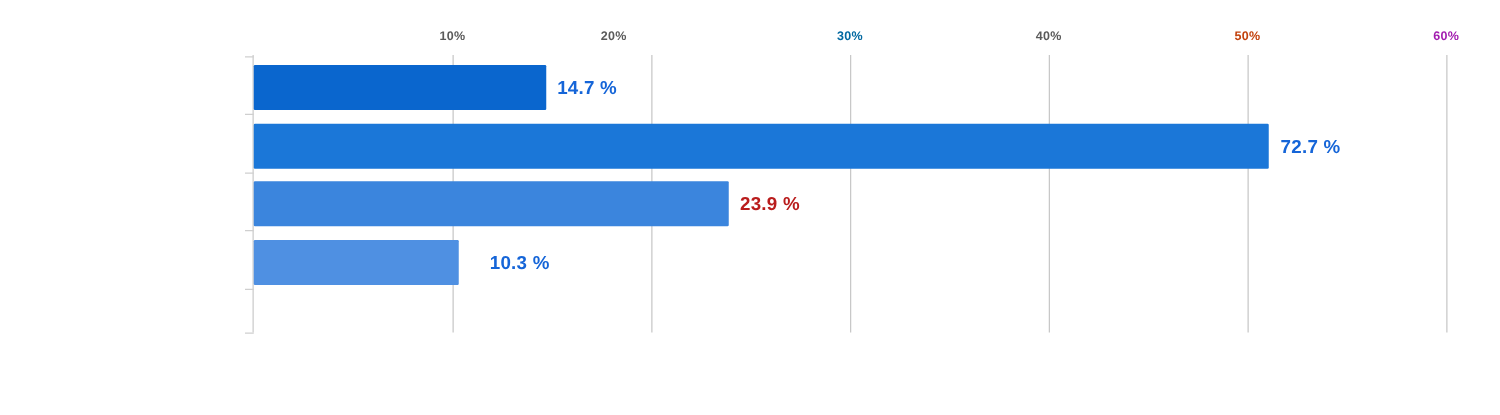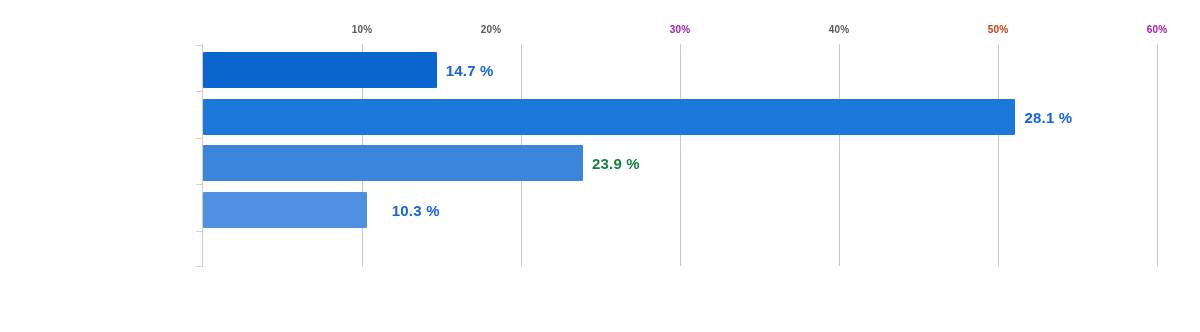--- a/index.html
+++ b/index.html
@@ -89,44 +89,44 @@
 </head>
 <body>
 
 <div id="chart-root">
 
   <div class="y-axis-line"></div>
 
   <div id="tick-labels">
       <div class="tick-label" style="left: 362px; color: rgb(90, 90, 90);">10%</div>
       <div class="tick-label" style="left: 491px; color: rgb(90, 90, 90);">20%</div>
-      <div class="tick-label" style="left: 680px; color: #a21caf;">30%</div>
+      <div class="tick-label" style="left: 680px; color: #0369a1;">30%</div>
       <div class="tick-label" style="left: 839px; color: rgb(90, 90, 90); text-align: center;">40%</div>
       <div class="tick-label" style="left: 998px; color: #c2410c;">50%</div>
       <div class="tick-label" style="left: 1157px; color: #a21caf;">60%</div>
     </div>
 
   <div id="cat-labels"></div>
 
   <div class="plot-area">
     <div id="gridlines">
         <div class="gridline" style="left: 159px; background: rgb(200, 200, 200);"></div>
         <div class="gridline" style="left: 318px; background: rgb(200, 200, 200);"></div>
         <div class="gridline" style="left: 477px; background: rgb(200, 200, 200);"></div>
         <div class="gridline" style="left: 636px; background: rgb(200, 200, 200);"></div>
         <div class="gridline" style="left: 795px; background: rgb(200, 200, 200);"></div>
         <div class="gridline" style="left: 954px; background: rgb(200, 200, 200);"></div>
       </div>
     <div id="bars">
         <div class="bar" style="top: 8px; width: 233.73px; background: rgb(10, 102, 206);"></div>
         <div class="value-label" style="left: 242.73px; top: 19px; color: rgb(21, 101, 216);">14.7 %</div>
         <div class="bar" style="top: 54.6px; width: 812.49px; background: rgb(27, 119, 216);"></div>
-        <div class="value-label" style="left: 821.49px; top: 65.6px; color: rgb(21, 101, 216);">28.1 %</div>
+        <div class="value-label" style="left: 821.49px; top: 65.6px; color: rgb(21, 101, 216);">72.7 %</div>
         <div class="bar" style="top: 101.2px; width: 380.01px; background: rgb(59, 133, 221);"></div>
-        <div class="value-label" style="left: 389.01px; top: 112.2px; color: #15803d;">23.9 %</div>
+        <div class="value-label" style="left: 389.01px; top: 112.2px; color: #b91c1c;">23.9 %</div>
         <div class="bar" style="top: 147.8px; width: 163.77px; background: rgb(79, 144, 226);"></div>
         <div class="value-label" style="left: 172.77px; top: 158.8px; color: rgb(21, 101, 216); margin-left: 16px;">10.3 %</div>
       </div>
   </div>
 
   <div id="y-ticks">
       <div class="y-tick" style="top: 44.5px;"></div>
       <div class="y-tick" style="top: 91.1px;"></div>
       <div class="y-tick" style="top: 137.7px;"></div>
       <div class="y-tick" style="top: 184.3px;"></div>

